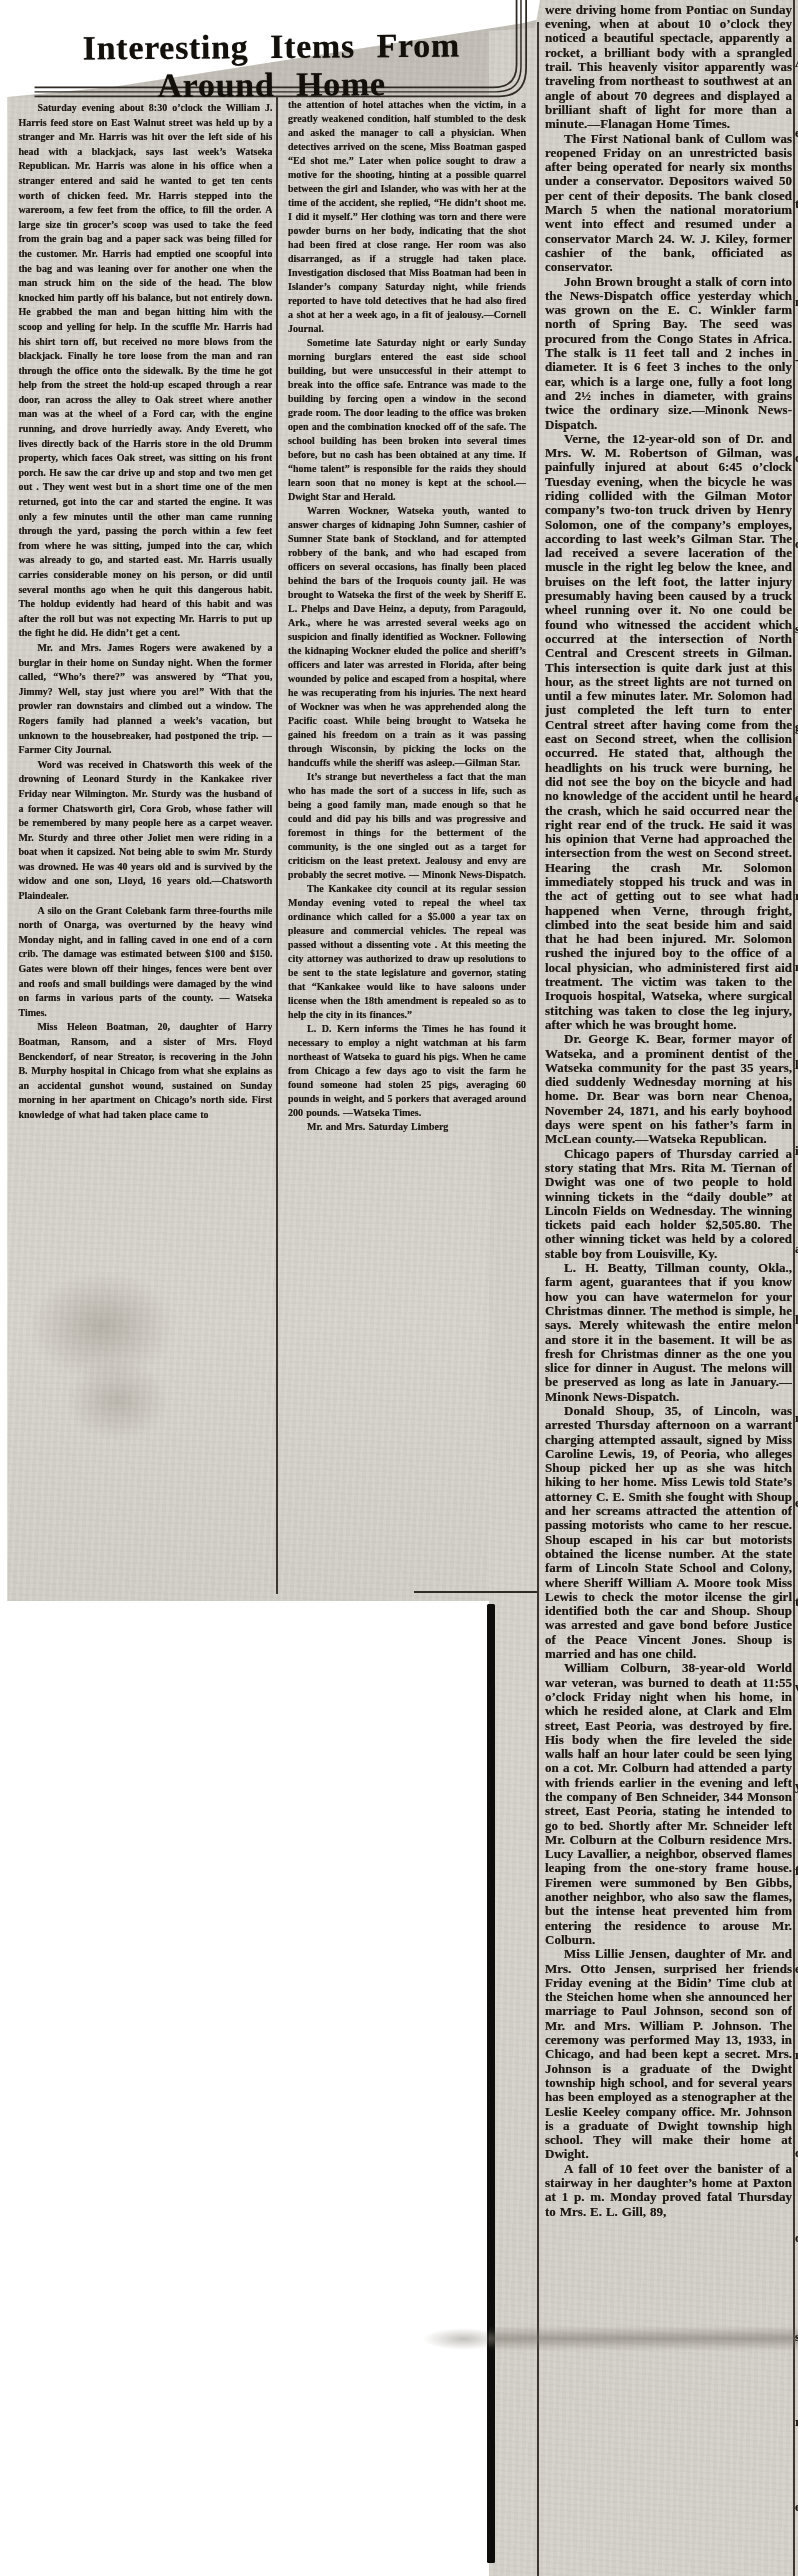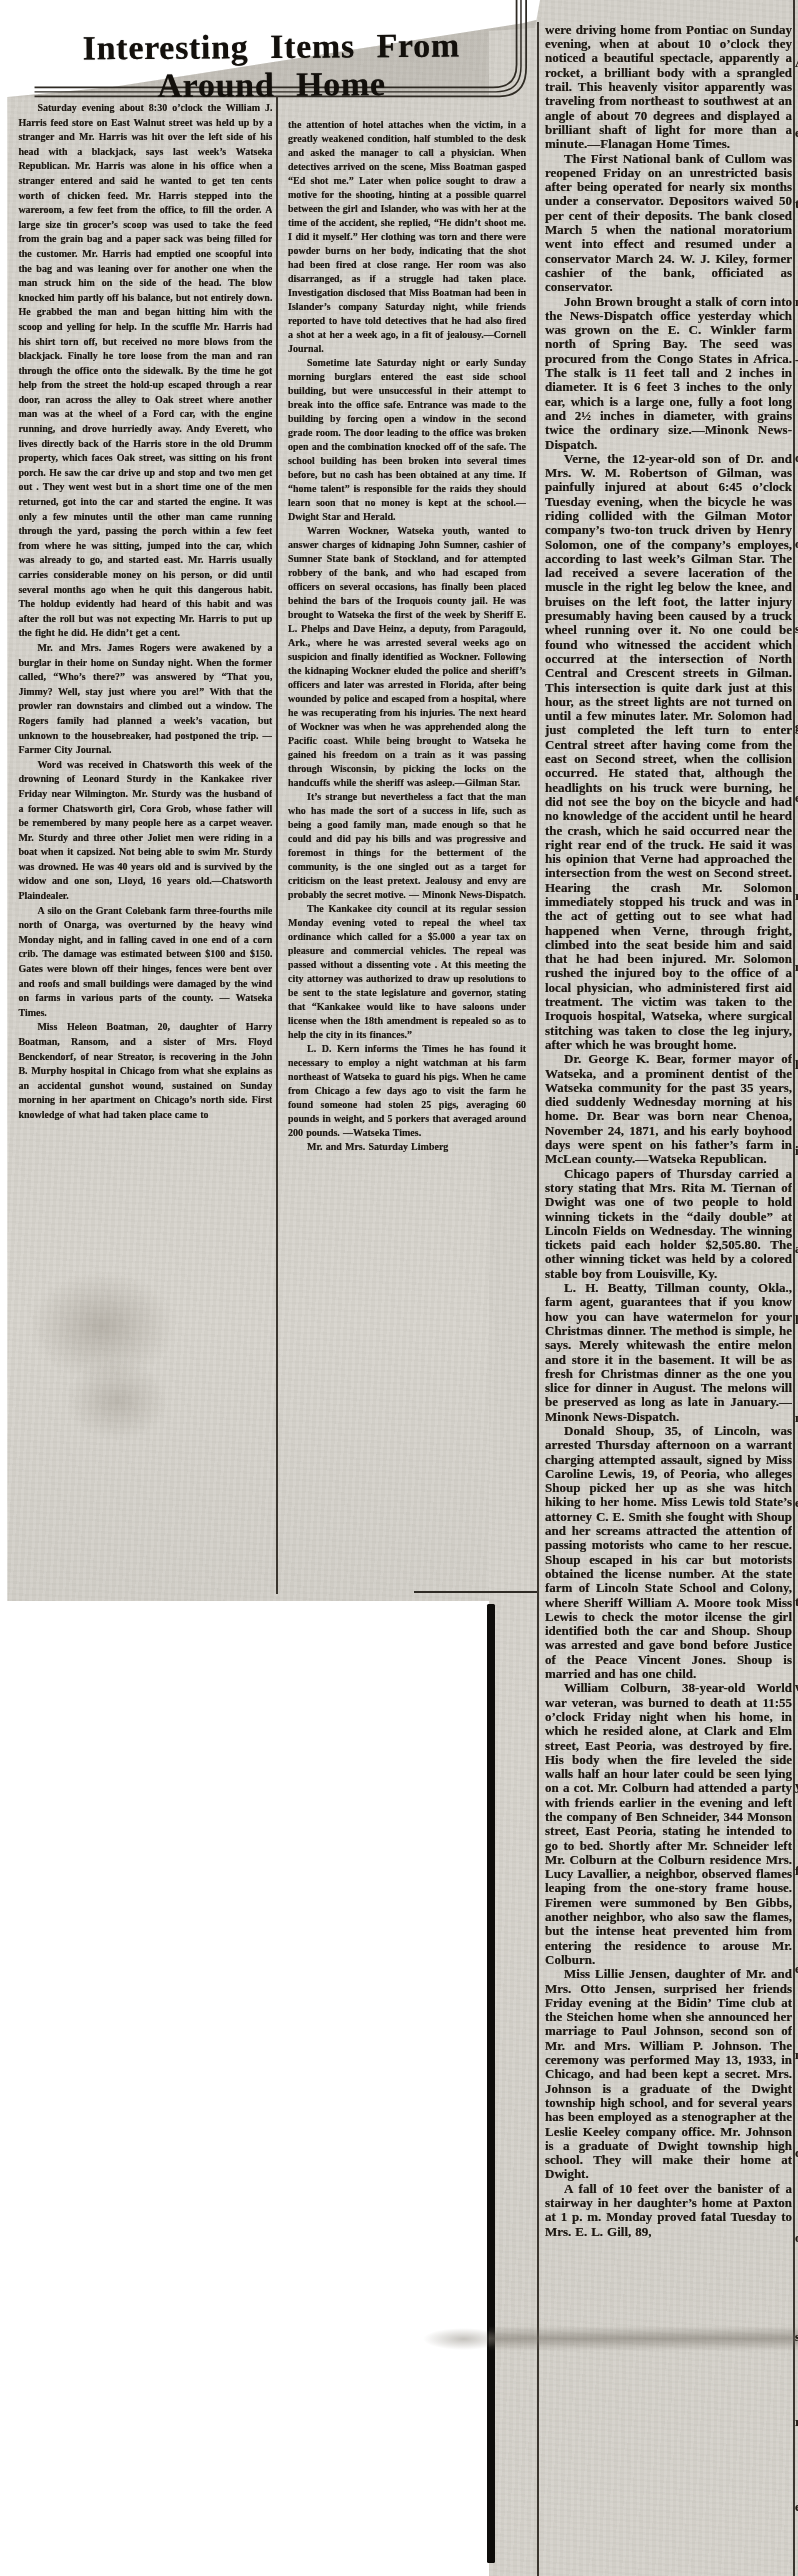--- a/index.html
+++ b/index.html
@@ -33,21 +33,21 @@
   #border-svg{position:absolute;left:0;top:0;}
   
   #clip-edge-bar{position:absolute;left:487px;top:1604px;width:8px;height:959px;background:#0d0c0a;border-radius:1.5px;}
   
   .col{position:absolute;overflow:hidden;color:#1d1812;font-weight:bold;
        text-align:justify;text-shadow:0 0 0.6px rgba(29,24,18,0.55);}
   #col1{left:18.4px;top:101px;width:254px;height:1496px;font-size:10px;line-height:14.6px;word-spacing:0.7px;}
   #col2{left:288px;top:98px;width:238px;height:1496px;font-size:10px;line-height:14px;word-spacing:0.7px;}
   #col3{left:545px;top:2.9px;width:247px;height:2573px;font-size:13px;line-height:14.3px;word-spacing:0.7px;}
   .col p{margin:0;text-indent:19px;}
-  .col p.noindent{text-indent:0;margin-top:20px;}
+  .col p.noindent{text-indent:0;}
   
   .stain{position:absolute;border-radius:50%;pointer-events:none;}
   #stain1{left:29px;top:1271px;width:147px;height:110px;
           background:radial-gradient(closest-side,rgba(70,60,46,0.22),rgba(70,60,46,0));}
   #stain2{left:66px;top:1360px;width:103px;height:81px;
           background:radial-gradient(closest-side,rgba(70,60,46,0.18),rgba(70,60,46,0));}
   #stain3{left:316px;top:706px;width:118px;height:88px;
           background:radial-gradient(closest-side,rgba(70,60,46,0.10),rgba(70,60,46,0));}
   #scan-band{position:absolute;left:489px;top:2326px;width:309px;height:25px;
           background:linear-gradient(180deg,rgba(0,0,0,0) 0,rgba(105,99,90,0.45) 50%,rgba(0,0,0,0) 100%);}
@@ -98,21 +98,21 @@
       <p class="noindent">were driving home from Pontiac on Sunday evening, when at about 10 o’clock they noticed a beautiful spectacle, apparently a rocket, a brilliant body with a sprangled trail. This heavenly visitor apparently was traveling from northeast to southwest at an angle of about 70 degrees and displayed a brilliant shaft of light for more than a minute.—Flanagan Home Times.</p>
       <p>The First National bank of Cullom was reopened Friday on an unrestricted basis after being operated for nearly six months under a conservator. Depositors waived 50 per cent of their deposits. The bank closed March 5 when the national moratorium went into effect and resumed under a conservator March 24. W. J. Kiley, former cashier of the bank, officiated as conservator.</p>
       <p>John Brown brought a stalk of corn into the News-Dispatch office yesterday which was grown on the E. C. Winkler farm north of Spring Bay. The seed was procured from the Congo States in Africa. The stalk is 11 feet tall and 2 inches in diameter. It is 6 feet 3 inches to the only ear, which is a large one, fully a foot long and 2½ inches in diameter, with grains twice the ordinary size.—Minonk News-Dispatch.</p>
       <p>Verne, the 12-year-old son of Dr. and Mrs. W. M. Robertson of Gilman, was painfully injured at about 6:45 o’clock Tuesday evening, when the bicycle he was riding collided with the Gilman Motor company’s two-ton truck driven by Henry Solomon, one of the company’s employes, according to last week’s Gilman Star. The lad received a severe laceration of the muscle in the right leg below the knee, and bruises on the left foot, the latter injury presumably having been caused by a truck wheel running over it. No one could be found who witnessed the accident which occurred at the intersection of North Central and Crescent streets in Gilman. This intersection is quite dark just at this hour, as the street lights are not turned on until a few minutes later. Mr. Solomon had just completed the left turn to enter Central street after having come from the east on Second street, when the collision occurred. He stated that, although the headlights on his truck were burning, he did not see the boy on the bicycle and had no knowledge of the accident until he heard the crash, which he said occurred near the right rear end of the truck. He said it was his opinion that Verne had approached the intersection from the west on Second street. Hearing the crash Mr. Solomon immediately stopped his truck and was in the act of getting out to see what had happened when Verne, through fright, climbed into the seat beside him and said that he had been injured. Mr. Solomon rushed the injured boy to the office of a local physician, who administered first aid treatment. The victim was taken to the Iroquois hospital, Watseka, where surgical stitching was taken to close the leg injury, after which he was brought home.</p>
       <p>Dr. George K. Bear, former mayor of Watseka, and a prominent dentist of the Watseka community for the past 35 years, died suddenly Wednesday morning at his home. Dr. Bear was born near Chenoa, November 24, 1871, and his early boyhood days were spent on his father’s farm in McLean county.—Watseka Republican.</p>
       <p>Chicago papers of Thursday carried a story stating that Mrs. Rita M. Tiernan of Dwight was one of two people to hold winning tickets in the “daily double” at Lincoln Fields on Wednesday. The winning tickets paid each holder $2,505.80. The other winning ticket was held by a colored stable boy from Louisville, Ky.</p>
       <p>L. H. Beatty, Tillman county, Okla., farm agent, guarantees that if you know how you can have watermelon for your Christmas dinner. The method is simple, he says. Merely whitewash the entire melon and store it in the basement. It will be as fresh for Christmas dinner as the one you slice for dinner in August. The melons will be preserved as long as late in January.—Minonk News-Dispatch.</p>
       <p>Donald Shoup, 35, of Lincoln, was arrested Thursday afternoon on a warrant charging attempted assault, signed by Miss Caroline Lewis, 19, of Peoria, who alleges Shoup picked her up as she was hitch hiking to her home. Miss Lewis told State’s attorney C. E. Smith she fought with Shoup and her screams attracted the attention of passing motorists who came to her rescue. Shoup escaped in his car but motorists obtained the license number. At the state farm of Lincoln State School and Colony, where Sheriff William A. Moore took Miss Lewis to check the motor ilcense the girl identified both the car and Shoup. Shoup was arrested and gave bond before Justice of the Peace Vincent Jones. Shoup is married and has one child.</p>
       <p>William Colburn, 38-year-old World war veteran, was burned to death at 11:55 o’clock Friday night when his home, in which he resided alone, at Clark and Elm street, East Peoria, was destroyed by fire. His body when the fire leveled the side walls half an hour later could be seen lying on a cot. Mr. Colburn had attended a party with friends earlier in the evening and left the company of Ben Schneider, 344 Monson street, East Peoria, stating he intended to go to bed. Shortly after Mr. Schneider left Mr. Colburn at the Colburn residence Mrs. Lucy Lavallier, a neighbor, observed flames leaping from the one-story frame house. Firemen were summoned by Ben Gibbs, another neighbor, who also saw the flames, but the intense heat prevented him from entering the residence to arouse Mr. Colburn.</p>
       <p>Miss Lillie Jensen, daughter of Mr. and Mrs. Otto Jensen, surprised her friends Friday evening at the Bidin’ Time club at the Steichen home when she announced her marriage to Paul Johnson, second son of Mr. and Mrs. William P. Johnson. The ceremony was performed May 13, 1933, in Chicago, and had been kept a secret. Mrs. Johnson is a graduate of the Dwight township high school, and for several years has been employed as a stenographer at the Leslie Keeley company office. Mr. Johnson is a graduate of Dwight township high school. They will make their home at Dwight.</p>
-      <p>A fall of 10 feet over the banister of a stairway in her daughter’s home at Paxton at 1 p. m. Monday proved fatal Tuesday to Mrs. E. L. Gill, 89,</p>
+      <p>A fall of 10 feet over the banister of a stairway in her daughter’s home at Paxton at 1 p. m. Monday proved fatal Thursday to Mrs. E. L. Gill, 89,</p>
     </div>
 
   <div id="clip-edge-bar"></div>
   <div id="stain1" class="stain"></div>
   <div id="stain2" class="stain"></div>
   <div id="stain3" class="stain"></div>
   <div id="scan-band"></div>
   <div id="scan-blob" class="stain"></div>
 
   <div id="fragments">

